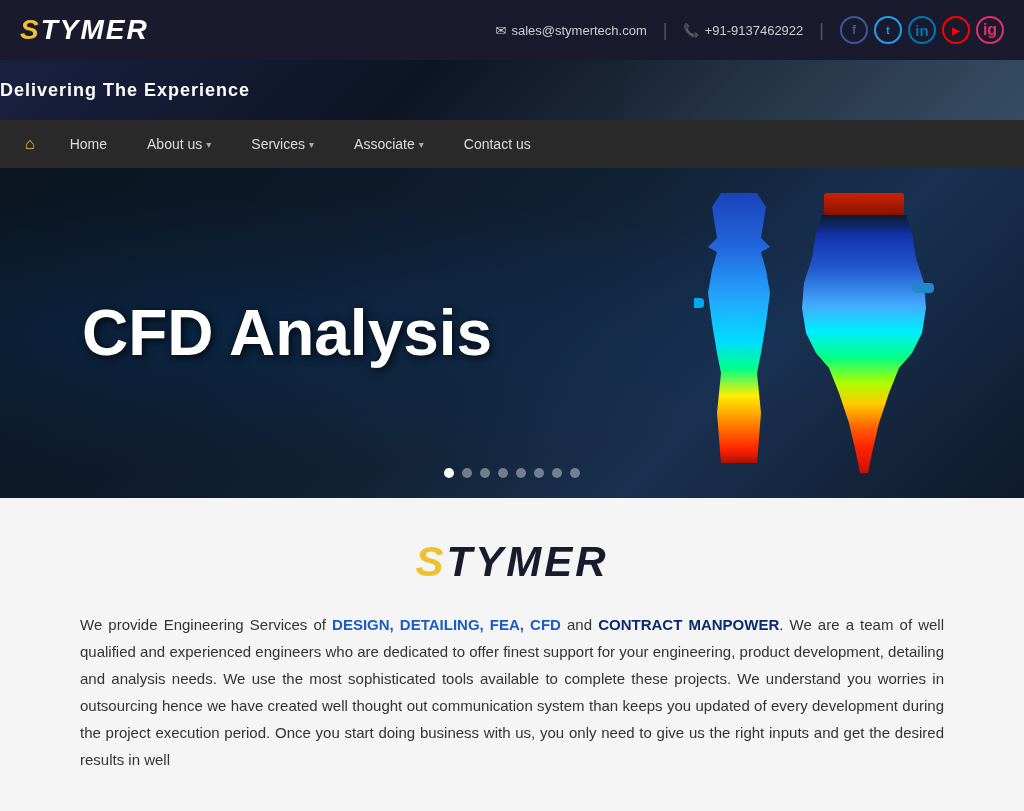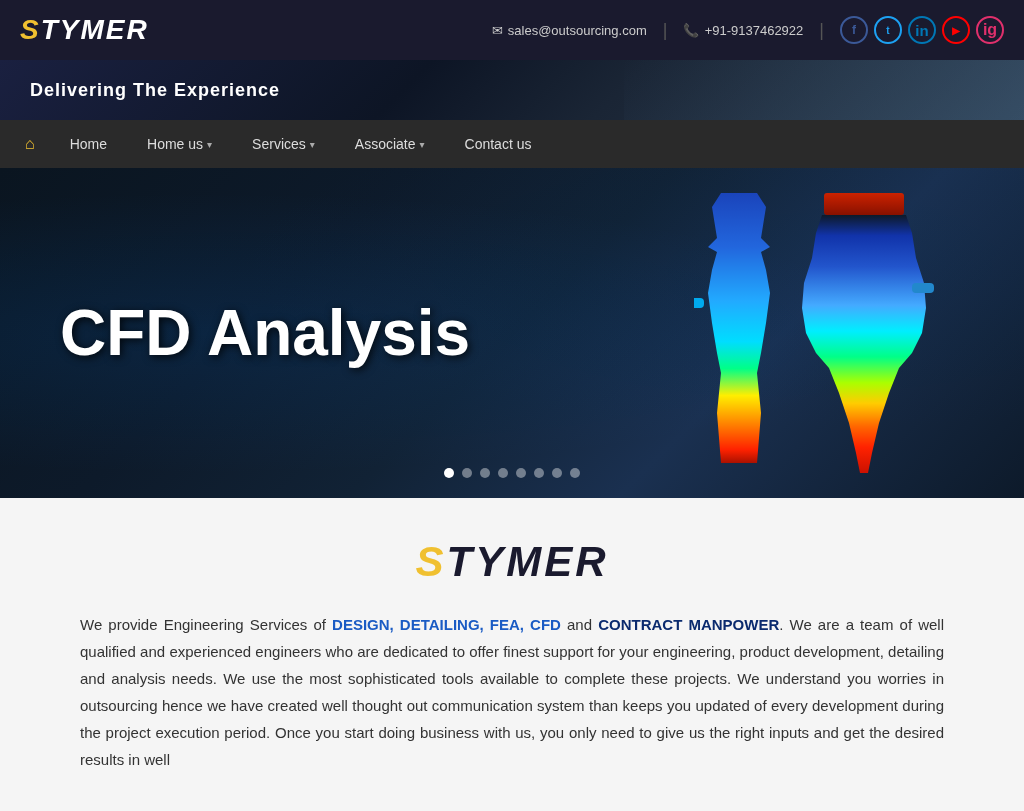--- a/index.html
+++ b/index.html
@@ -65,21 +65,20 @@
     .social-li { border-color: #0077b5; color: #0077b5; }
     .social-yt { border-color: #ff0000; color: #ff0000; }
     .social-ig { border-color: #e1306c; color: #e1306c; }
 
     
     .banner-strip {
       background: linear-gradient(135deg, #1a2040 0%, #0d1525 40%, #1a2535 60%, #2a3a4a 100%);
       height: 60px;
       display: flex;
       align-items: center;
-      padding-left: 30px;
       position: relative;
       overflow: hidden;
     }
     .banner-strip::after {
       content: '';
       position: absolute;
       right: 0;
       top: 0;
       width: 400px;
       height: 100%;
@@ -124,20 +123,21 @@
     }
 
     
     .hero {
       background: linear-gradient(135deg, #0a1520 0%, #0d1a2a 30%, #112235 50%, #1a3050 70%, #0d1a2a 100%);
       height: 330px;
       position: relative;
       overflow: hidden;
       display: flex;
       align-items: center;
+      padding-left: 22px;
     }
     .hero-content {
       padding-left: 60px;
       z-index: 2;
       flex: 1;
     }
     .hero-title {
       font-size: 64px;
       font-weight: 900;
       color: white;
@@ -221,21 +221,21 @@
 
 <div class="top-header">
   <div class="logo">
     <span class="logo-text">
       <span class="logo-s">S</span>TYMER
     </span>
   </div>
   <div class="contact-info">
     <div class="contact-item">
       <span>✉</span>
-      <span>sales@outsourcing.com</span>
+      <span>sales@stymertech.com</span>
     </div>
     <span class="divider-v">|</span>
     <div class="contact-item">
       <span>📞</span>
       <span>+91-9137462922</span>
     </div>
     <span class="divider-v">|</span>
     <div class="social-icons">
       <div class="social-icon social-fb">f</div>
       <div class="social-icon social-tw" style="font-size:10px;">t</div>
@@ -249,21 +249,21 @@
 <div class="banner-strip">
   <span class="banner-tagline">Delivering The Experience</span>
 </div>
 
 <nav class="navbar">
   <span class="nav-home-icon">⌂</span>
   <div class="nav-item">
     <span>Home</span>
   </div>
   <div class="nav-item">
-    <span>Home us</span>
+    <span>About us</span>
     <span class="arrow">▾</span>
   </div>
   <div class="nav-item">
     <span>Services</span>
     <span class="arrow">▾</span>
   </div>
   <div class="nav-item">
     <span>Associate</span>
     <span class="arrow">▾</span>
   </div>

